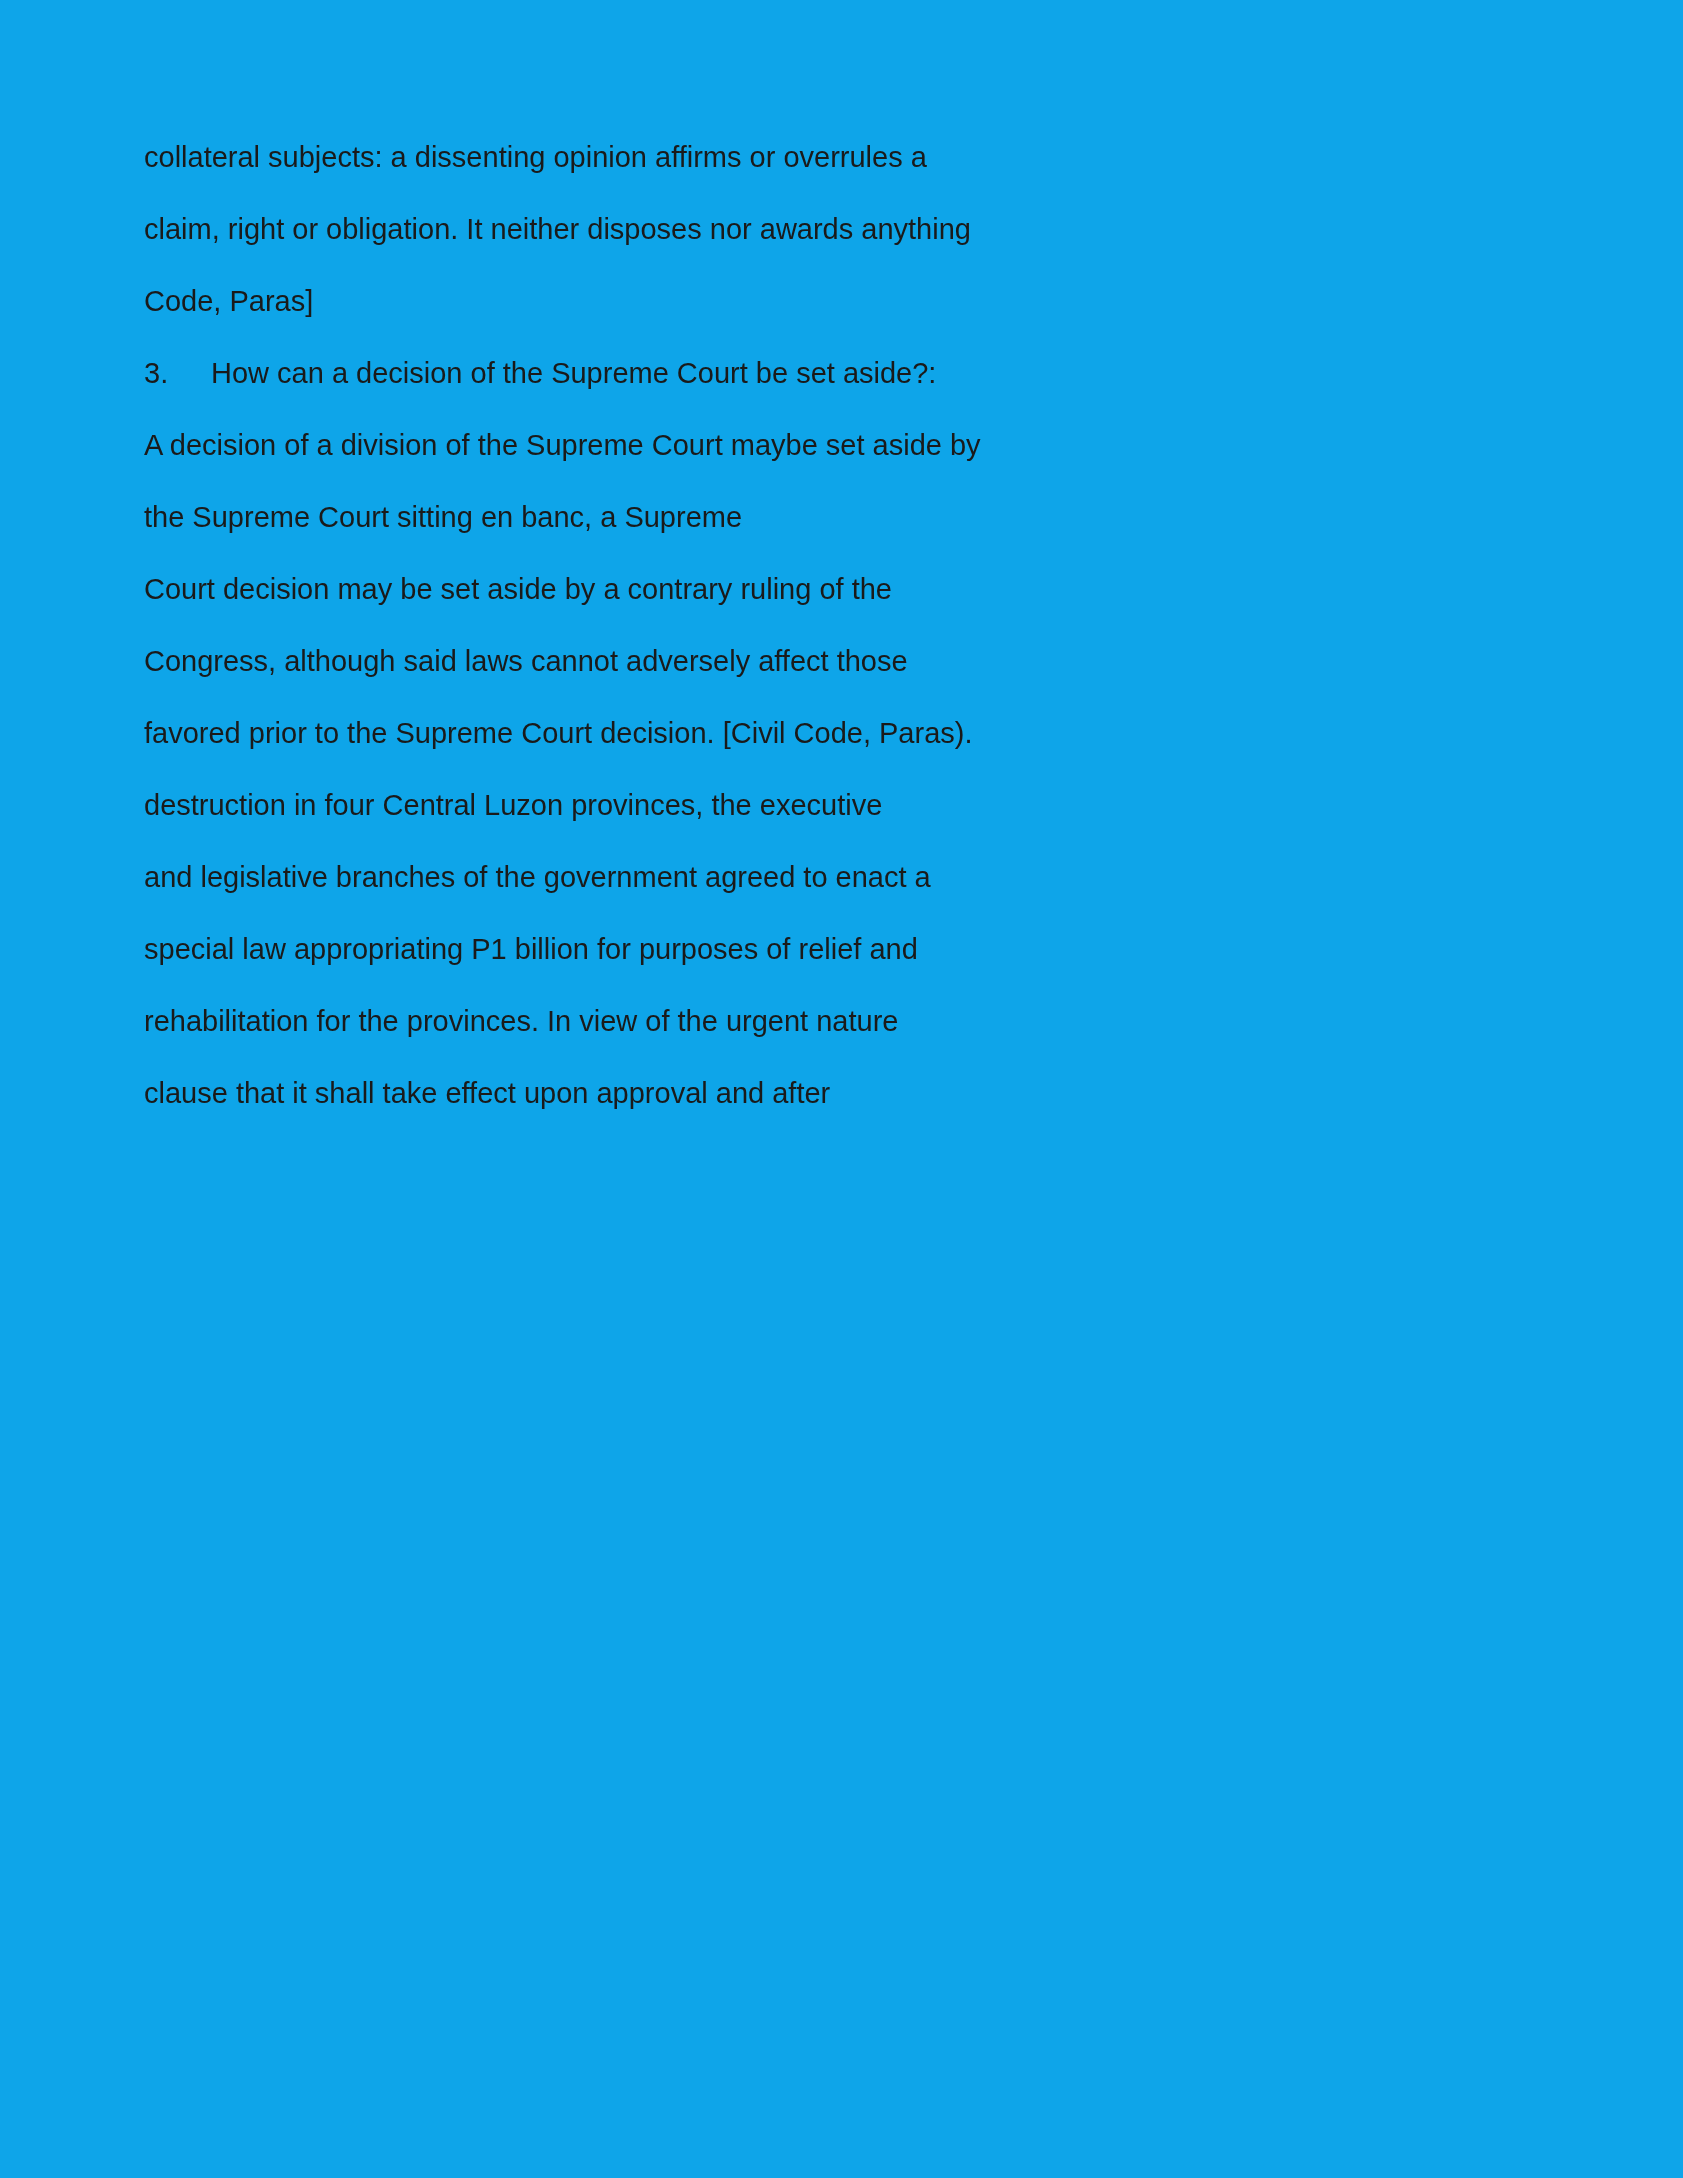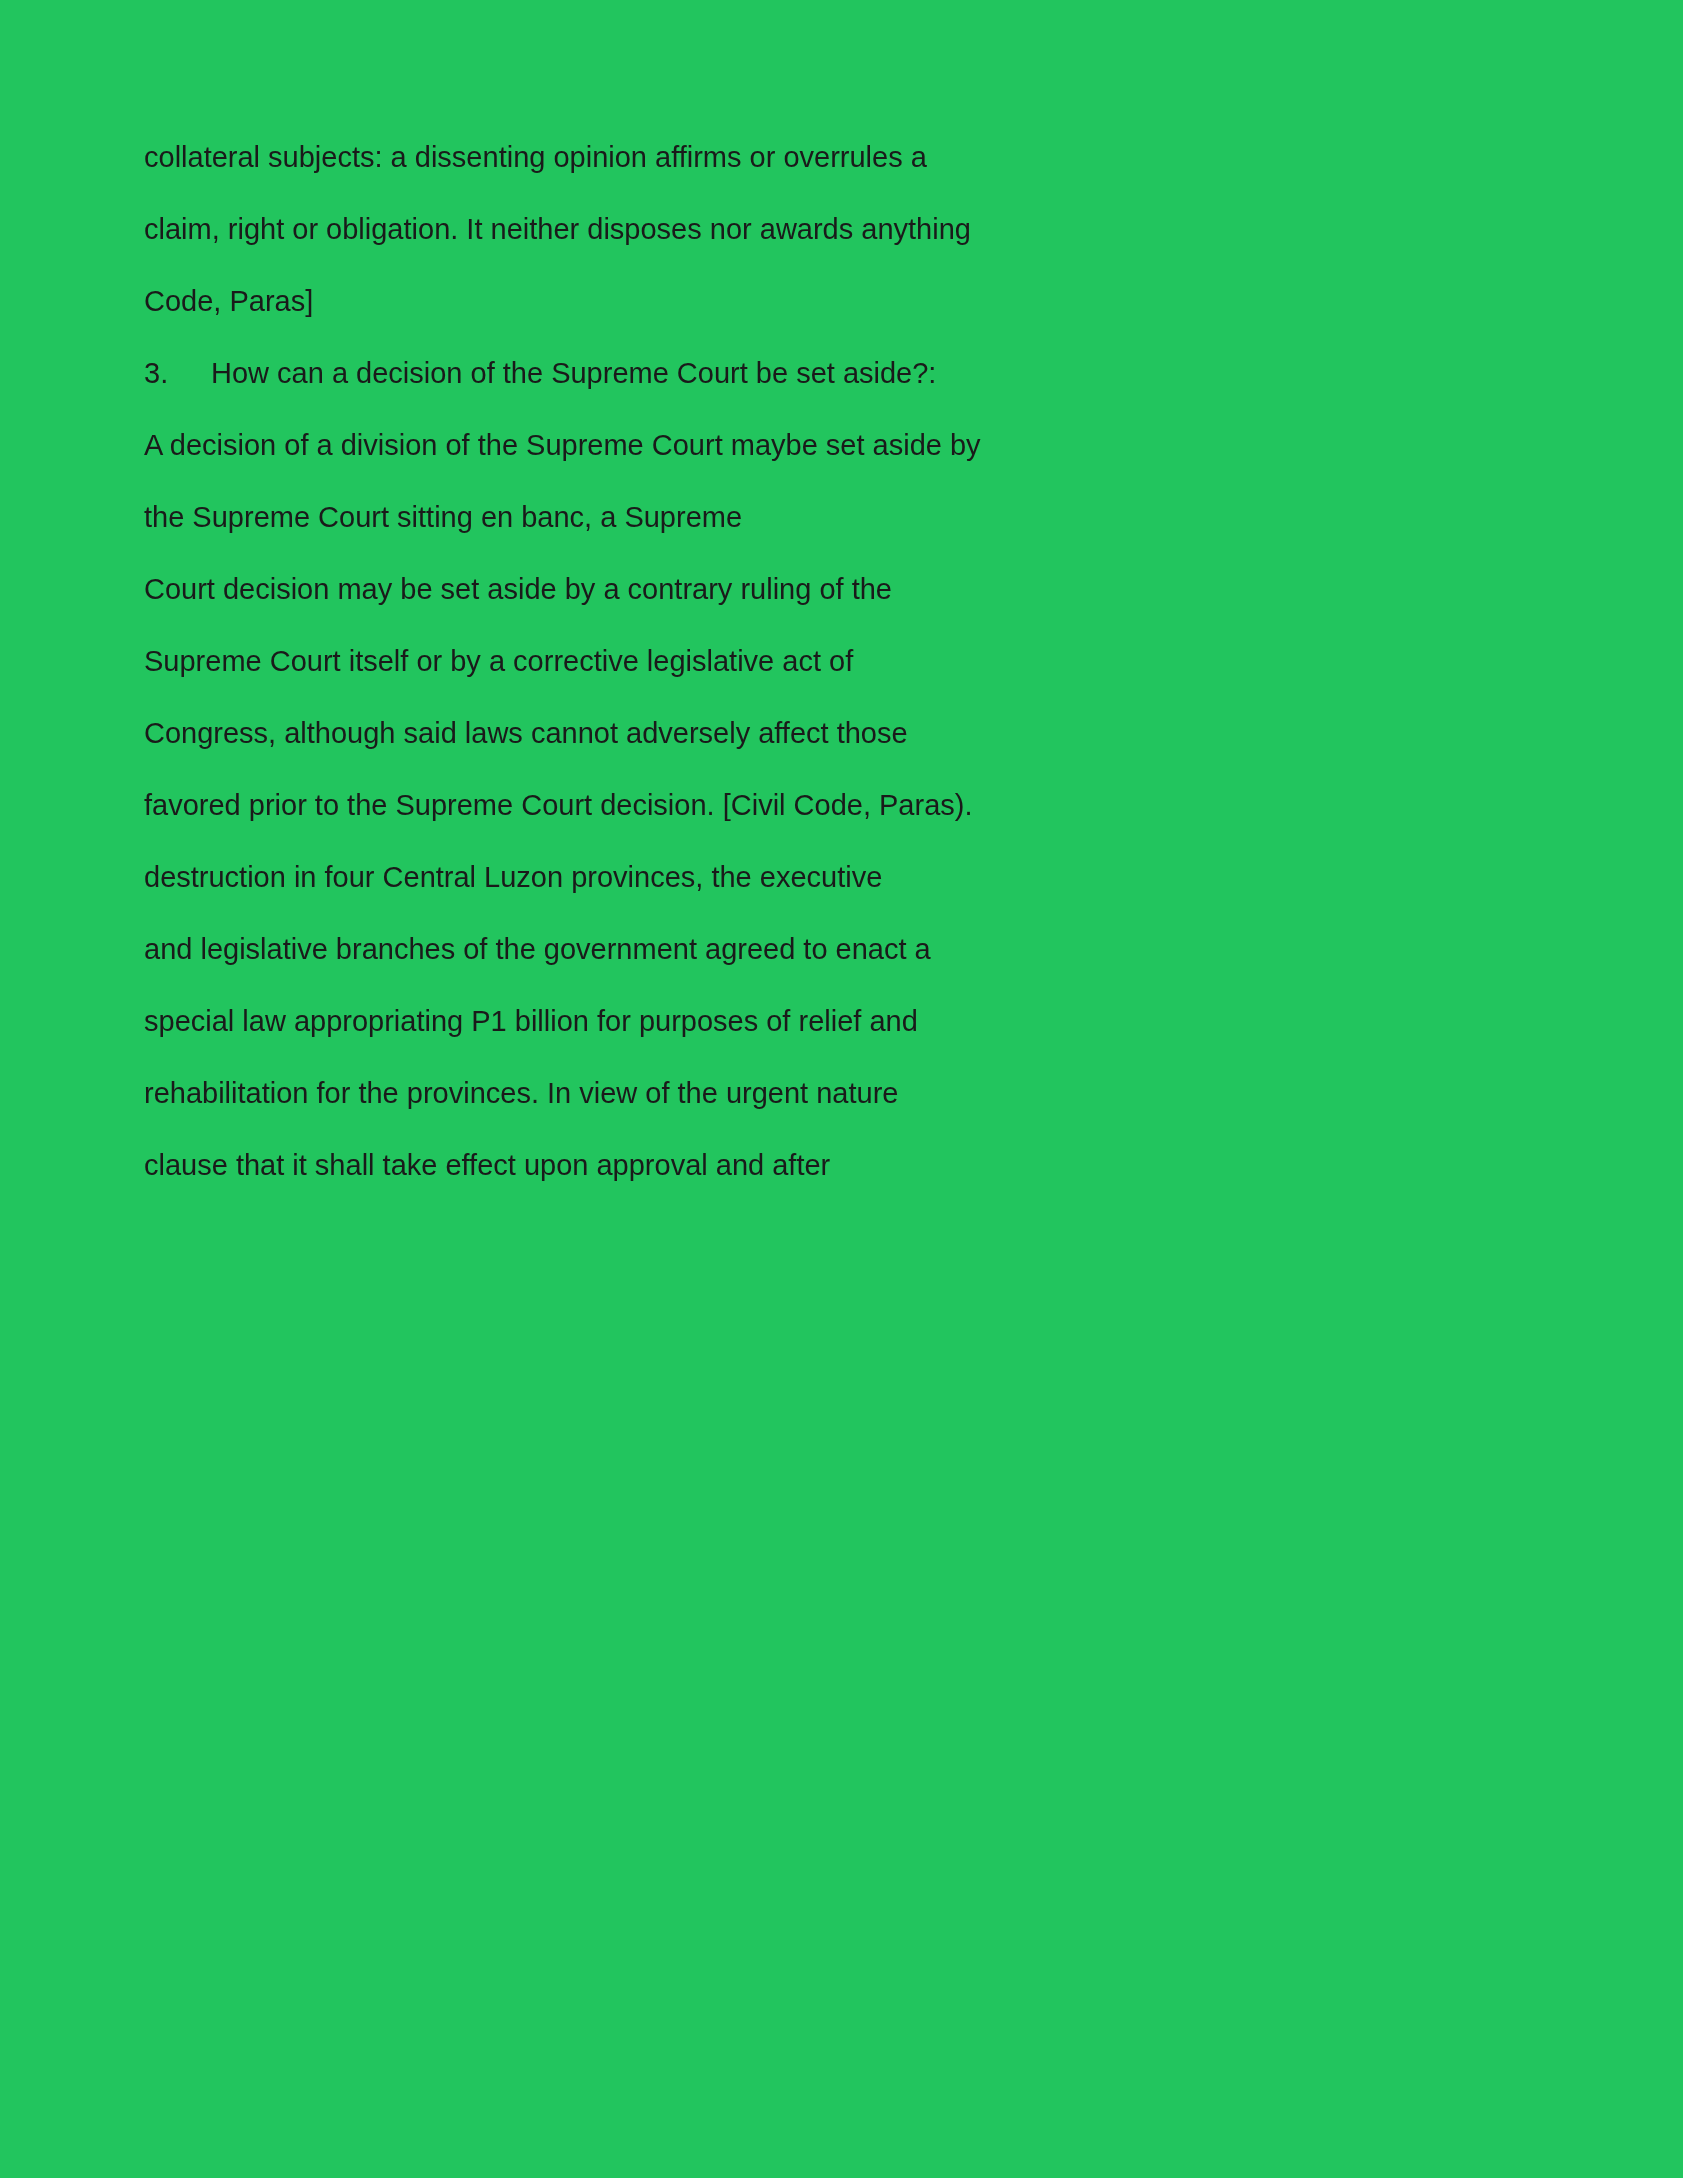--- a/index.html
+++ b/index.html
@@ -12,21 +12,21 @@
     height: 2178px;
     font-family: "Liberation Sans", sans-serif;
     color: #1a1a1a;
     overflow: hidden;
   }
   .page {
     box-sizing: border-box;
     width: 1683px;
     height: 2178px;
     padding: 121px 129px 0 144px;
-    background: #22c55e;
+    background: #0ea5e9;
   }
   .line {
     font-size: 29px;
     line-height: 72px;
     height: 72px;
     white-space: nowrap;
     font-weight: 400;
   }
   .line .num {
     display: inline-block;
@@ -65,23 +65,20 @@
   </div>
 
   <div class="line">
     <span>the Supreme Court sitting en banc, a Supreme</span>
   </div>
 
   <div class="line">
     <span>Court decision may be set aside by a contrary ruling of the</span>
   </div>
 
-  <div class="line">
-    <span>Supreme Court itself or by a corrective legislative act of</span>
-  </div>
 
   <div class="line">
     <span>Congress, although said laws cannot adversely affect those</span>
   </div>
 
   <div class="line">
     <span>favored prior to the Supreme Court decision. [Civil Code, Paras).</span>
   </div>
 
 

